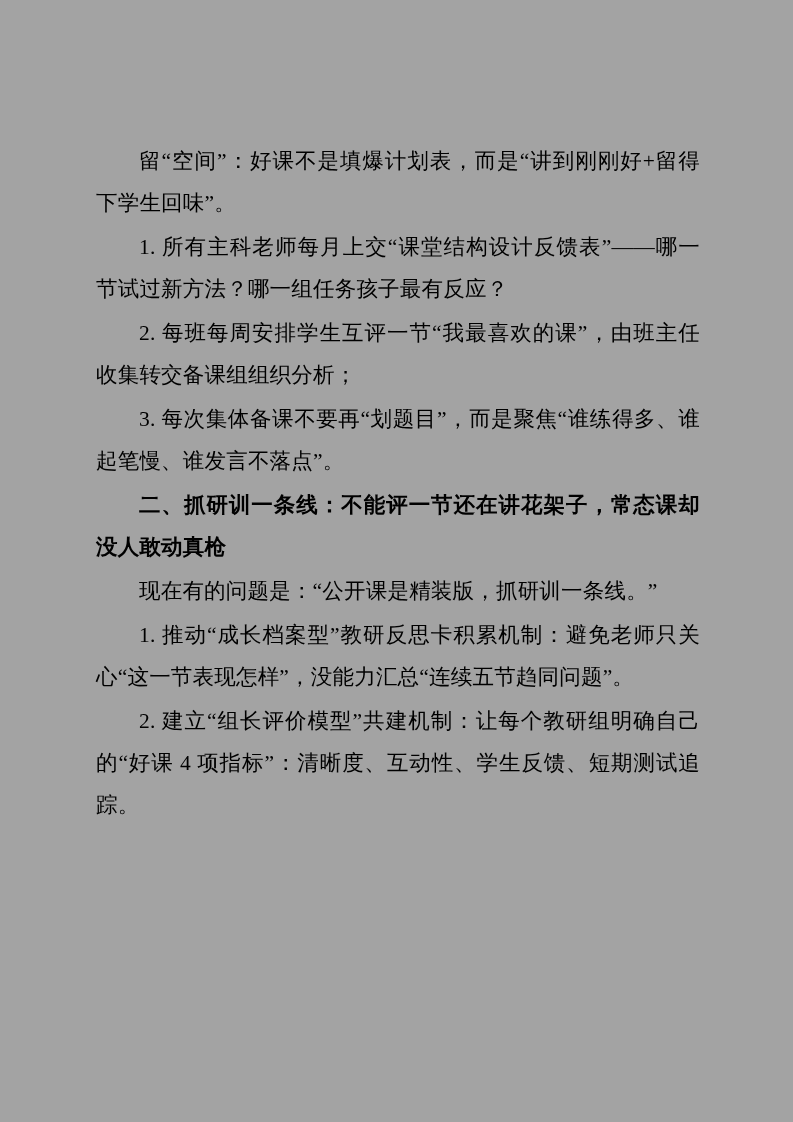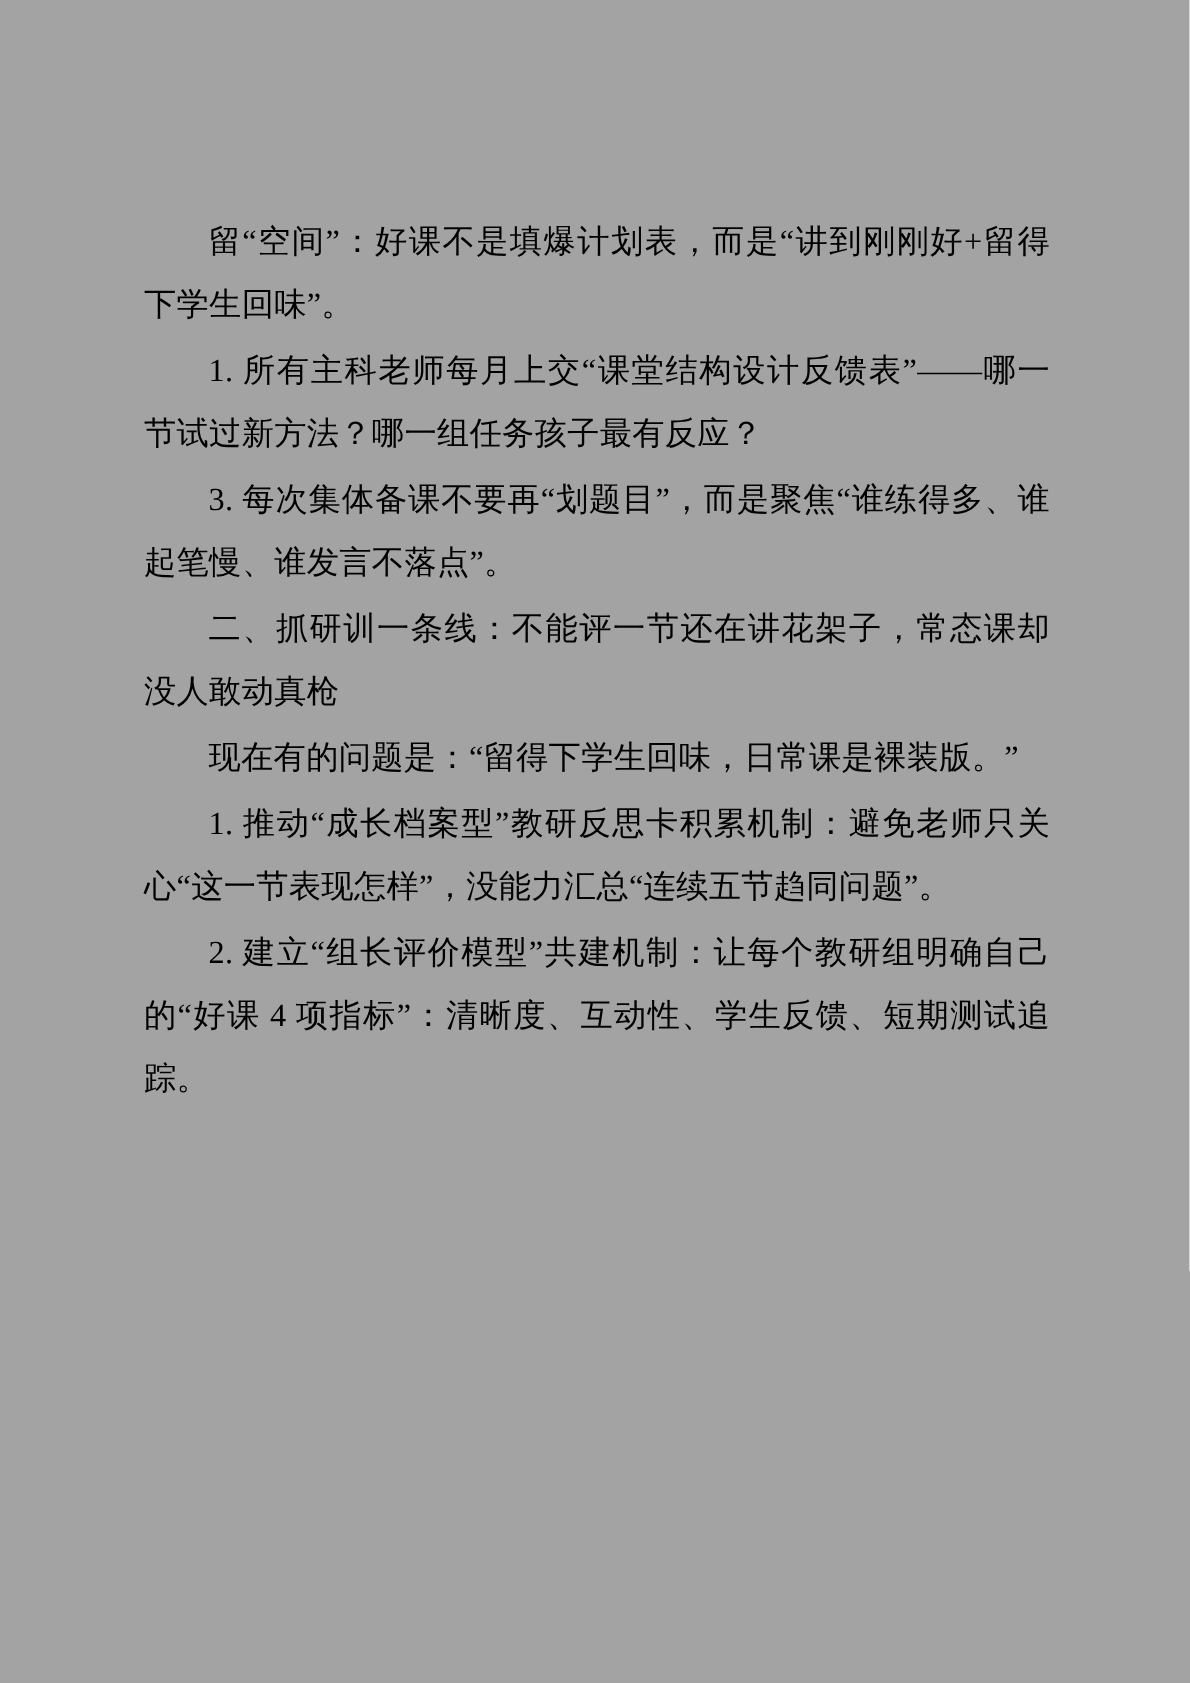--- a/index.html
+++ b/index.html
@@ -36,31 +36,32 @@
     letter-spacing: 0.2px;
     font-family: "Liberation Serif", "DejaVu Serif", serif;
   }
   p.heading {
     margin: 0 0 2px 0;
     font-size: 21.5px;
     line-height: 42px;
     text-align: justify;
     text-justify: inter-ideograph;
     text-indent: 43px;
-    font-weight: normal;
+    font-weight: bold;
     letter-spacing: 0.2px;
     font-family: "Liberation Sans", "DejaVu Sans", sans-serif;
   }
 </style>
 </head>
 <body>
 
 <div class="page">
   <div class="content">
     <p class="para">留“空间”：好课不是填爆计划表，而是“讲到刚刚好+留得下学生回味”。</p>
     <p class="para">1. 所有主科老师每月上交“课堂结构设计反馈表”——哪一节试过新方法？哪一组任务孩子最有反应？</p>
+    <p class="para">2. 每班每周安排学生互评一节“我最喜欢的课”，由班主任收集转交备课组组织分析；</p>
     <p class="para">3. 每次集体备课不要再“划题目”，而是聚焦“谁练得多、谁起笔慢、谁发言不落点”。</p>
     <p class="heading">二、抓研训一条线：不能评一节还在讲花架子，常态课却没人敢动真枪</p>
-    <p class="para">现在有的问题是：“留得下学生回味，日常课是裸装版。”</p>
+    <p class="para">现在有的问题是：“公开课是精装版，抓研训一条线。”</p>
     <p class="para">1. 推动“成长档案型”教研反思卡积累机制：避免老师只关心“这一节表现怎样”，没能力汇总“连续五节趋同问题”。</p>
     <p class="para">2. 建立“组长评价模型”共建机制：让每个教研组明确自己的“好课 4 项指标”：清晰度、互动性、学生反馈、短期测试追踪。</p>
   </div>
 </div>
 
 </body></html>

